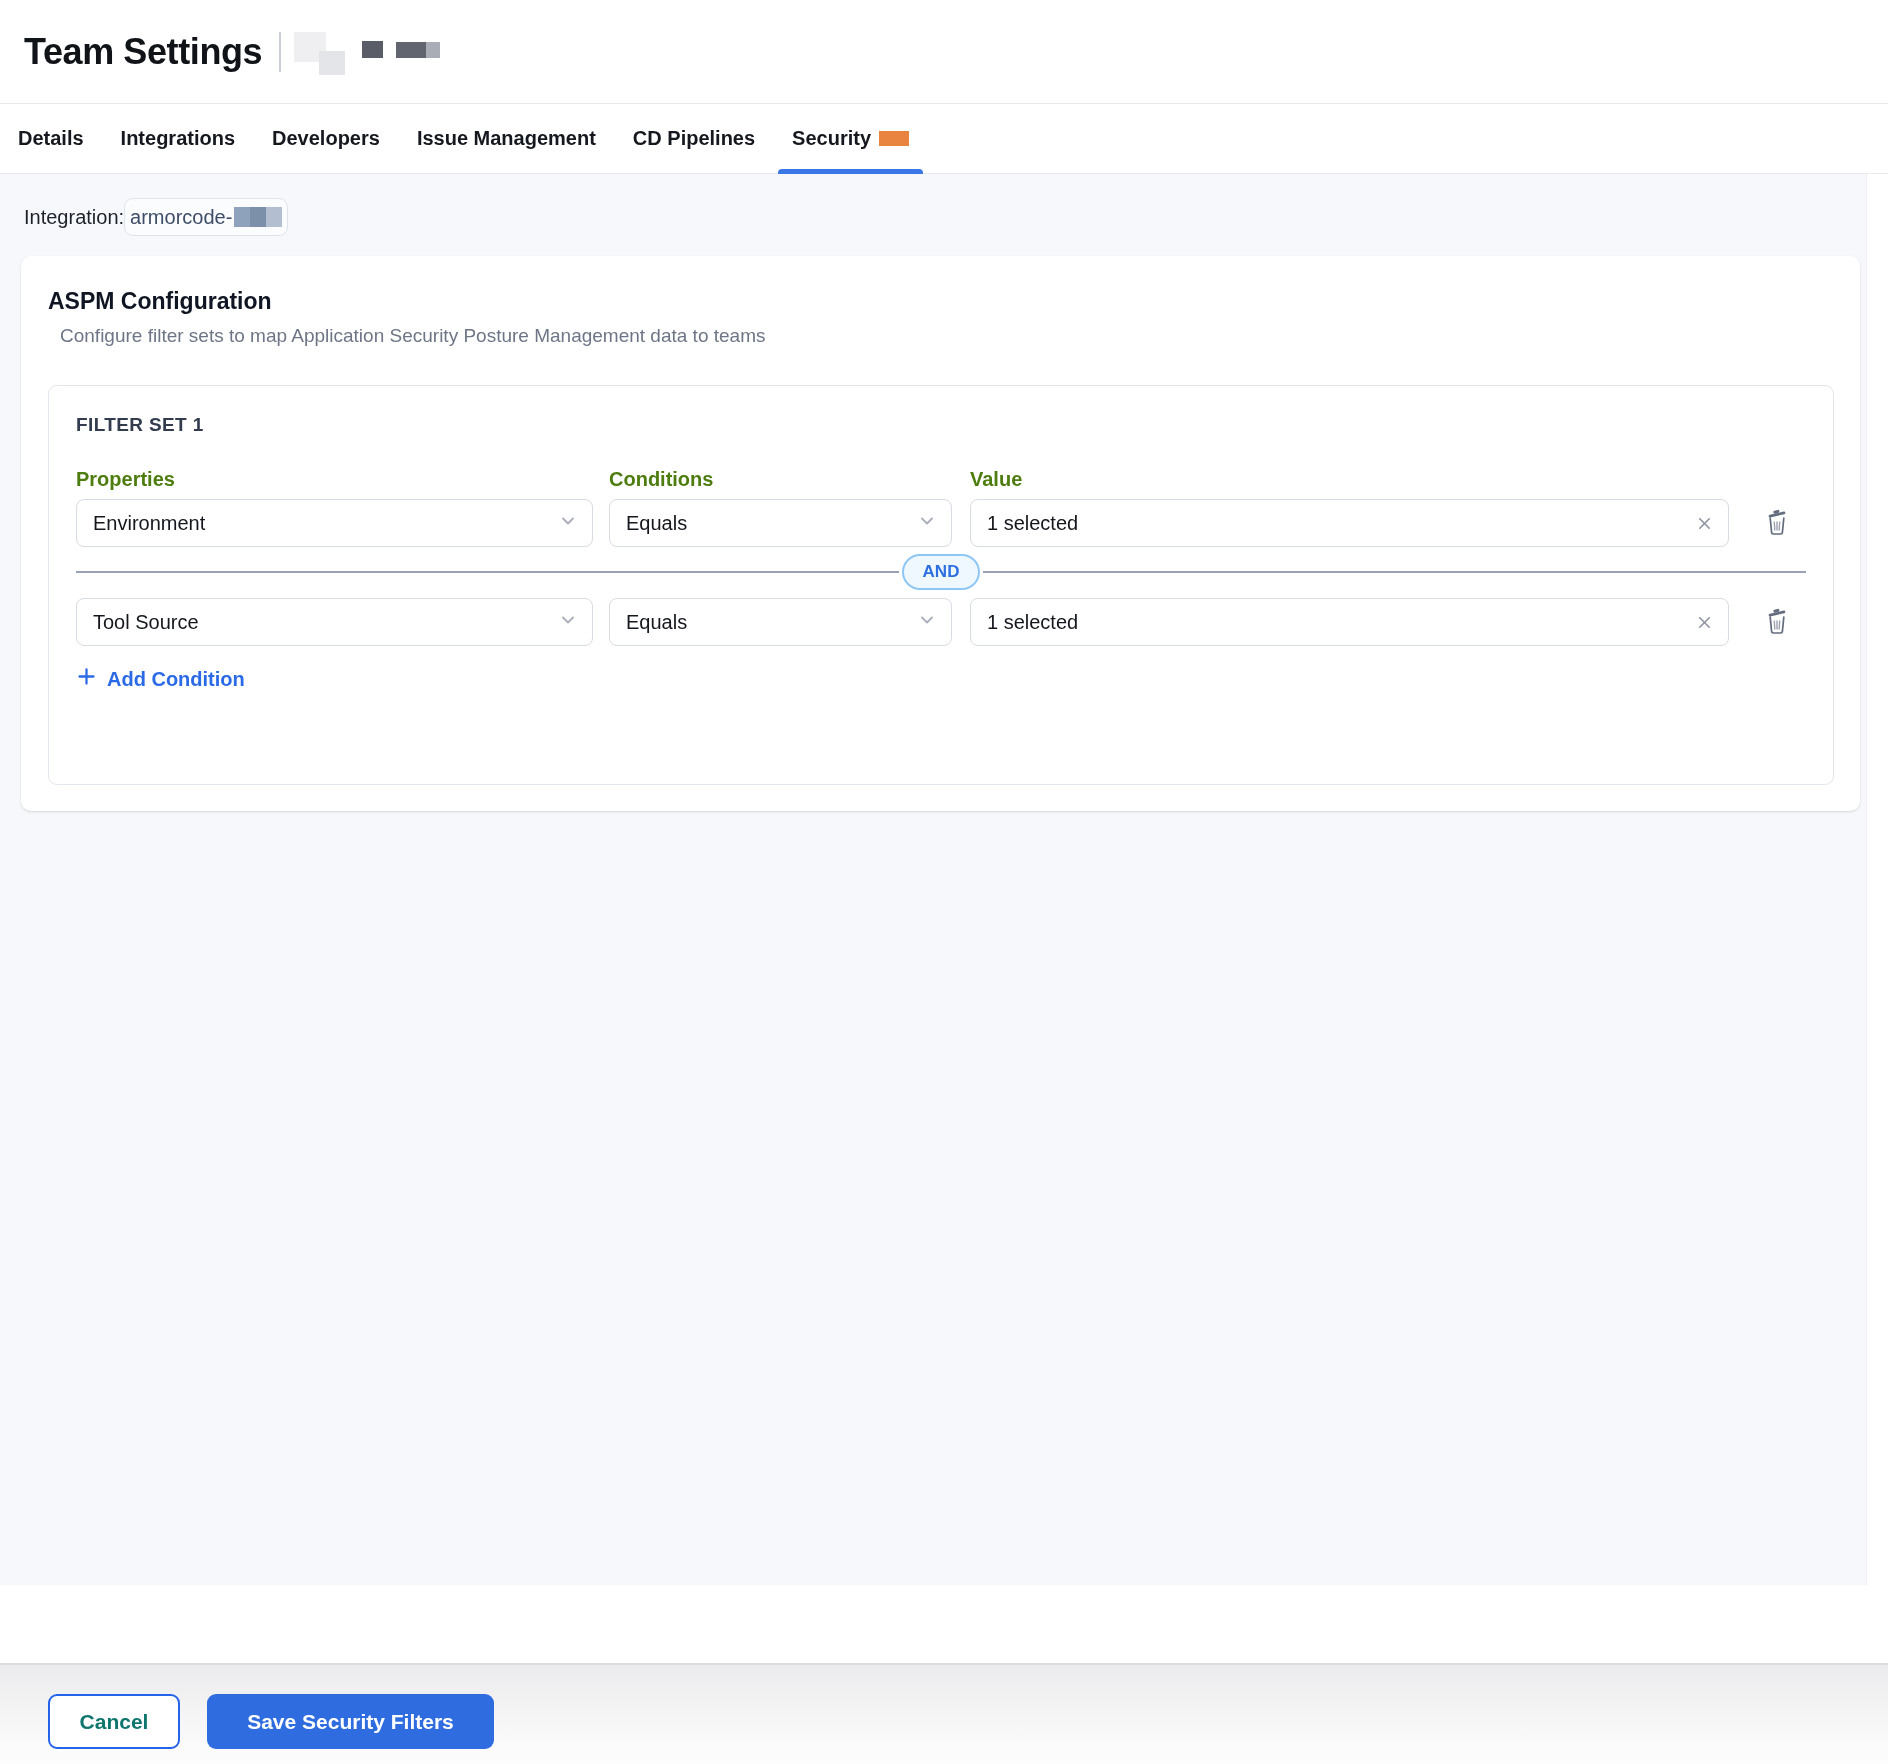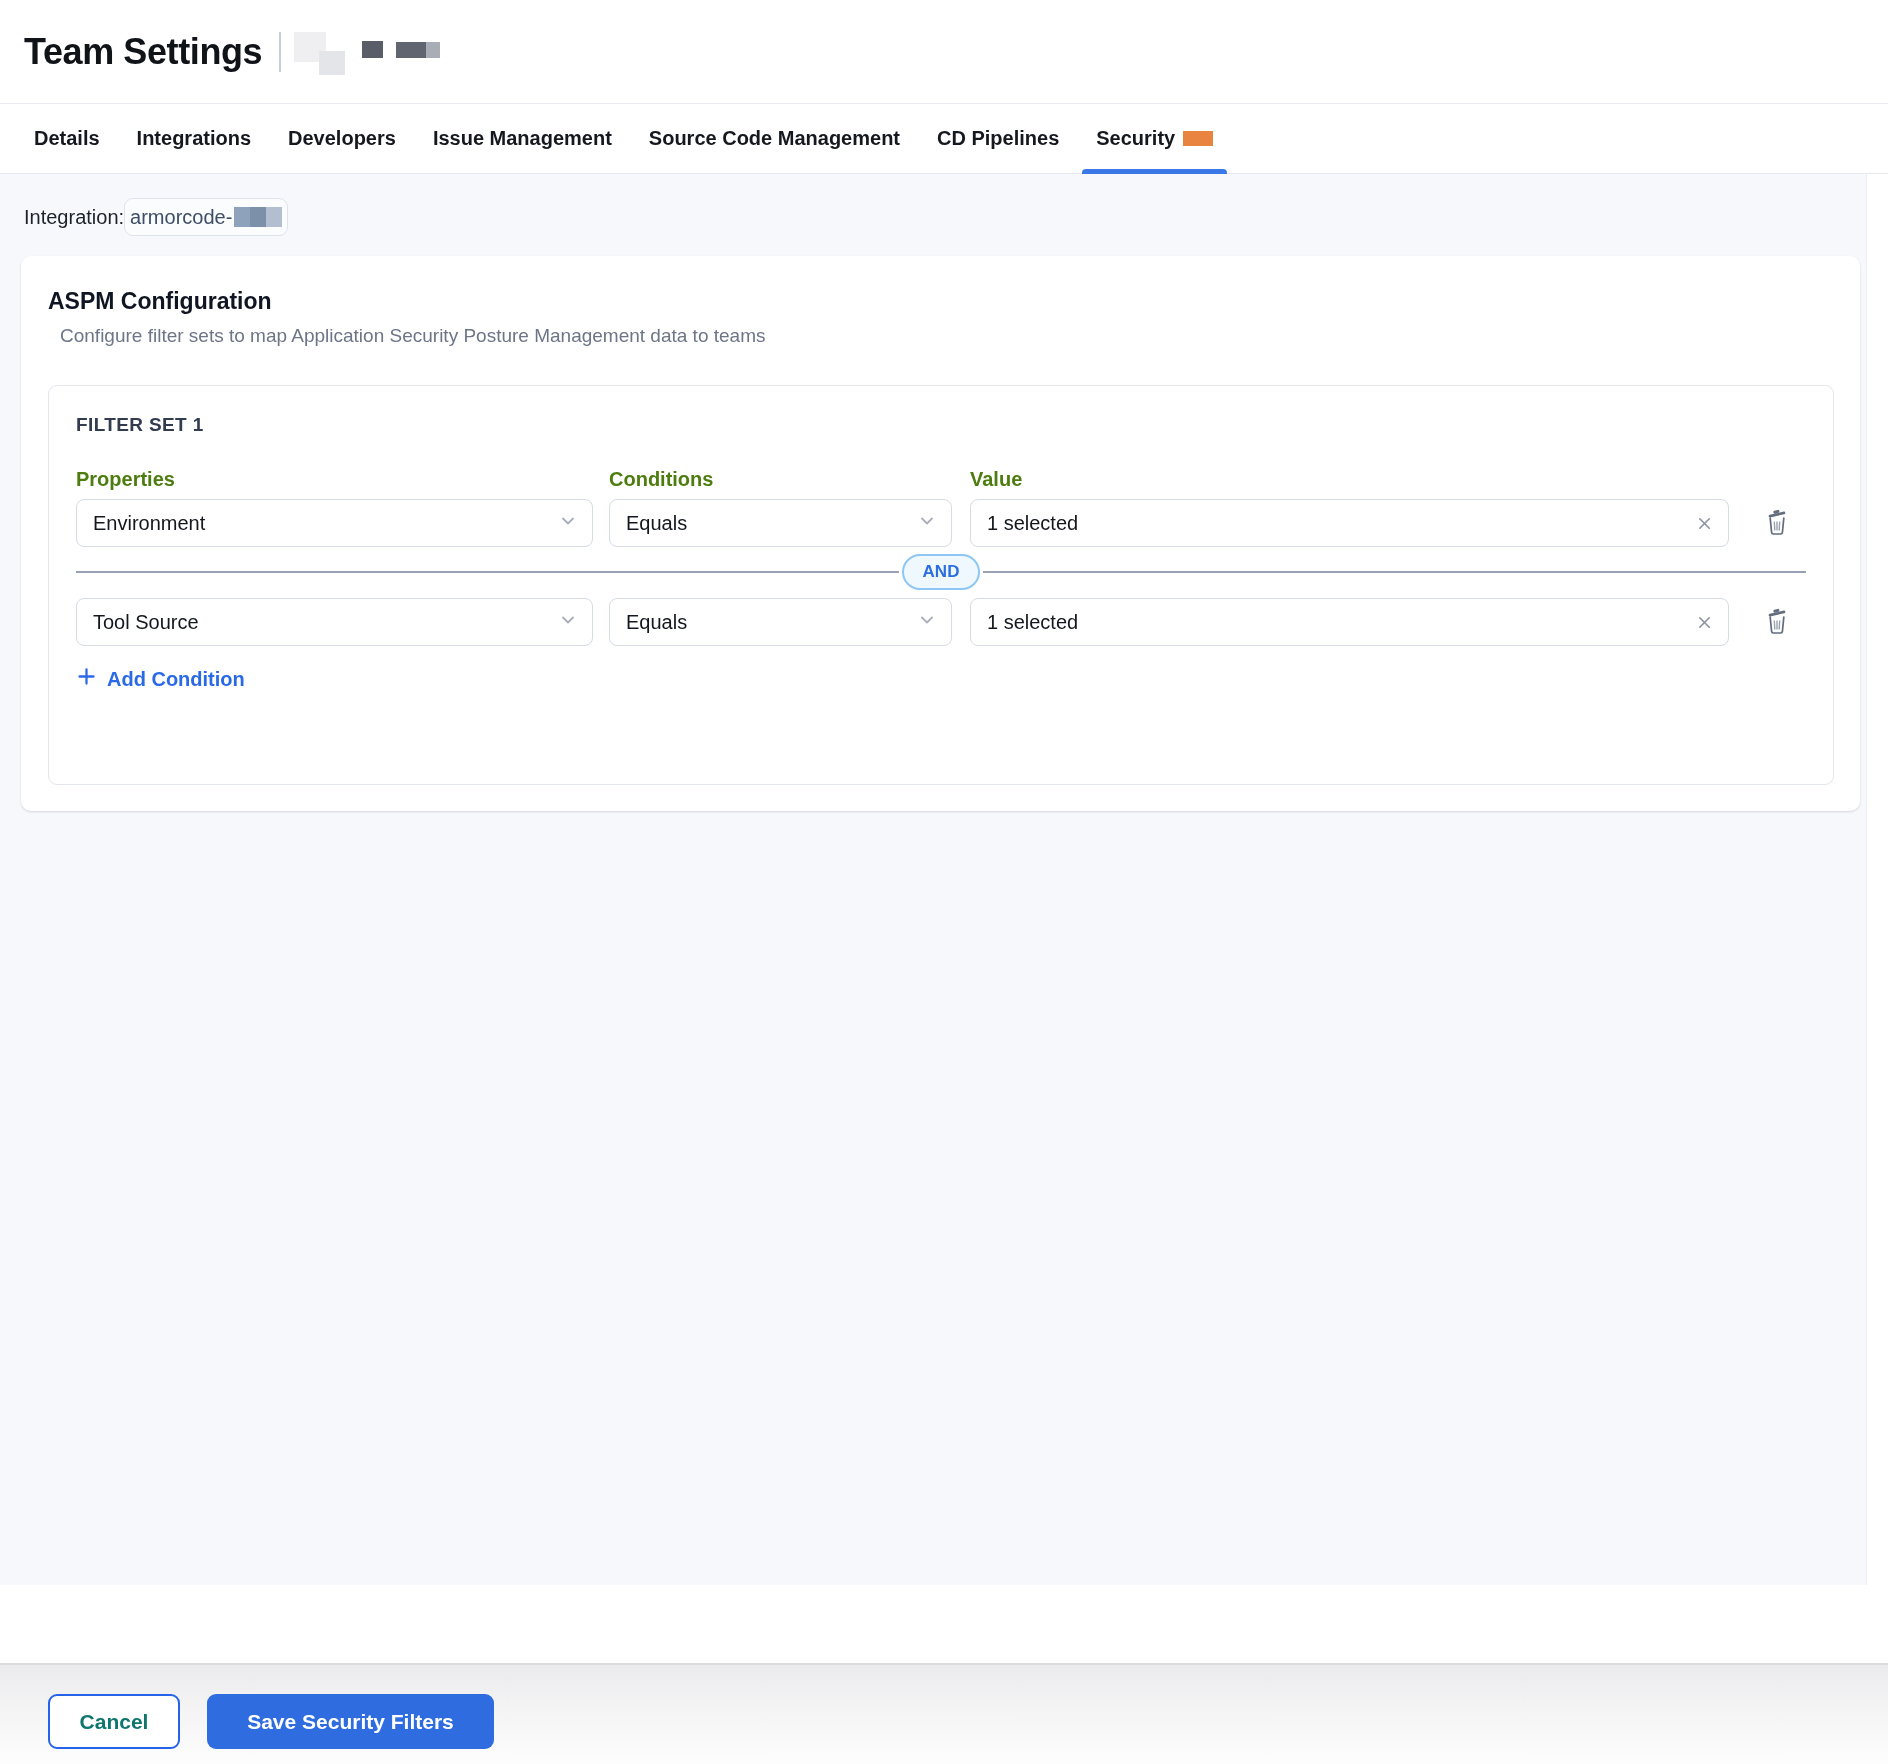--- a/index.html
+++ b/index.html
@@ -24,21 +24,21 @@
   .rd-a  { width:32px; height:30px; background:#efeff1; margin-top:-10px; }
   .rd-a2 { width:26px; height:24px; background:#e4e5e9; margin-left:-7px; margin-top:22px; }
   .rd-b  { width:21px; height:17px; background:#585d68; margin-left:17px; margin-top:-4px; }
   .rd-c  { width:30px; height:16px; background:#60656f; margin-left:13px; margin-top:-4px; }
   .rd-c2 { width:14px; height:16px; background:#a8adb6; margin-top:-4px; }
 
   
   .tabbar {
     position:absolute; top:103px; left:0; right:0; height:71px; background:#fff;
     border-top:1px solid #e8e9ee; border-bottom:1px solid #e8e9ee;
-    display:flex; align-items:center; padding-left:34px;
+    display:flex; align-items:center; padding-left:18px;
   }
   .tab {
     position:relative; height:100%; display:flex; align-items:center;
     margin-right:37px; font-size:20px; font-weight:600; color:#15181e; cursor:pointer;
     white-space:nowrap;
   }
   .tab-underline {
     position:absolute; left:-14px; right:-14px; bottom:-1px; height:5px;
     background:#3b78e7; border-radius:4px 4px 0 0;
   }
@@ -138,23 +138,20 @@
       <span>Details</span>
     </div>
   <div class="tab">
       <span>Integrations</span>
     </div>
   <div class="tab">
       <span>Developers</span>
     </div>
   <div class="tab">
       <span>Issue Management</span>
-    </div>
-  <div class="tab">
-      <span>Source Code Management</span>
     </div>
   <div class="tab">
       <span>CD Pipelines</span>
     </div>
   <div class="tab">
     <span>Security</span>
     <span class="tab-badge"></span>
     <span class="tab-underline"></span>
   </div>
 </div>

